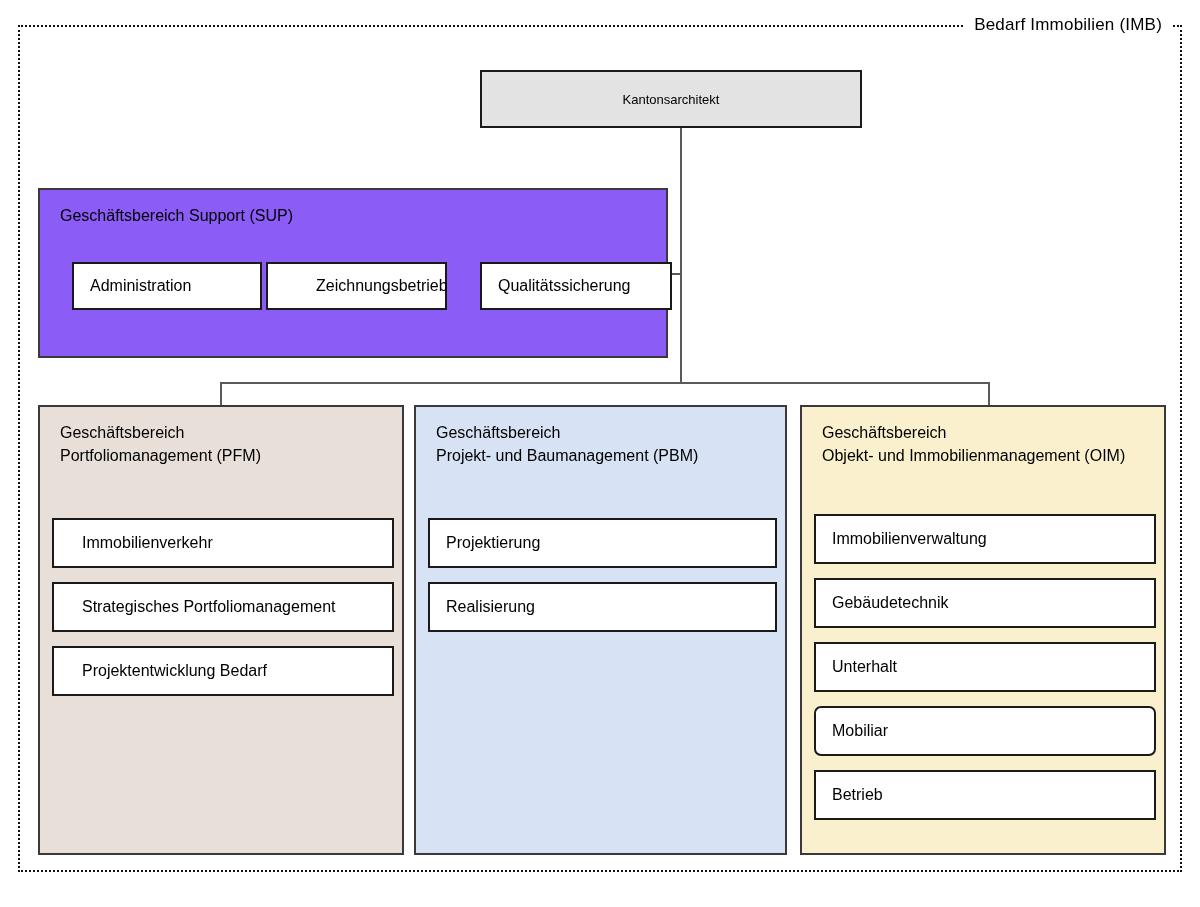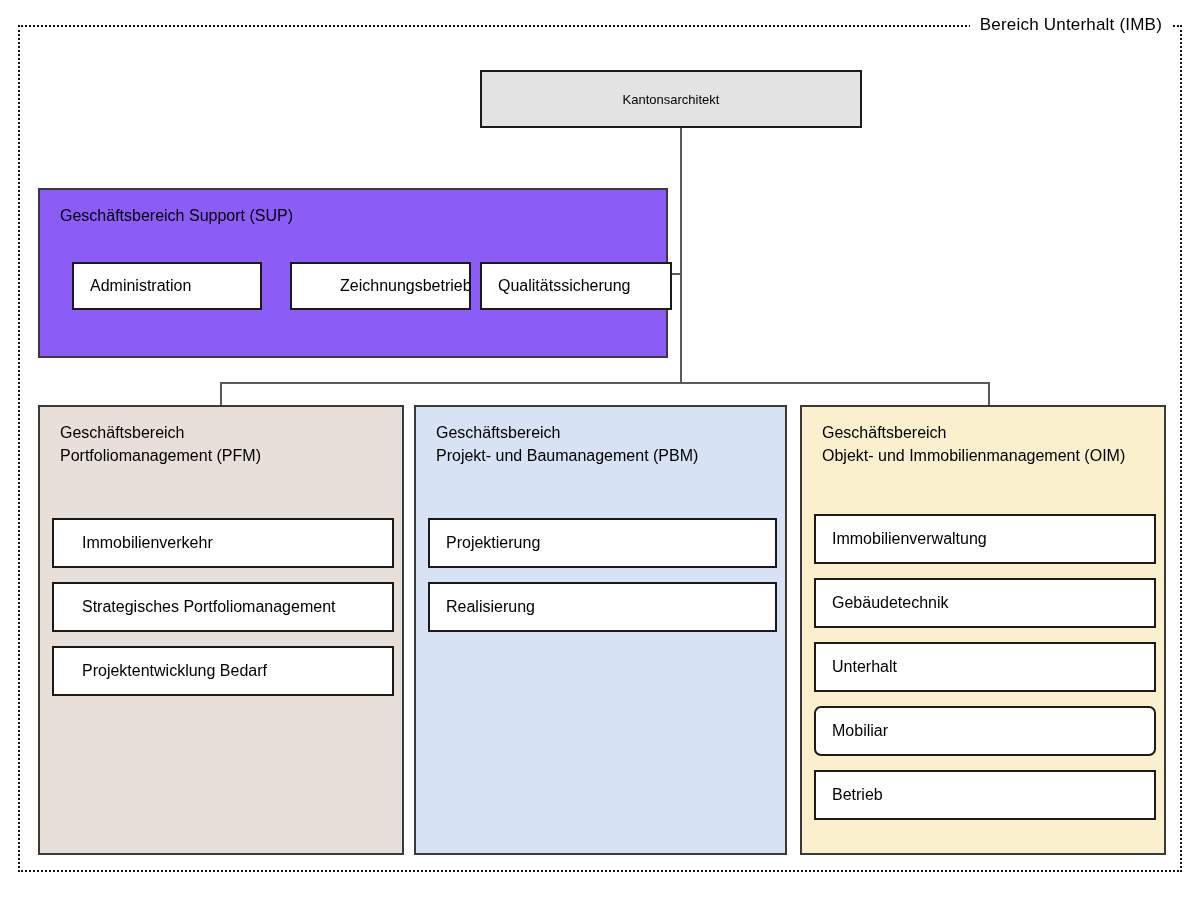--- a/index.html
+++ b/index.html
@@ -96,40 +96,40 @@
 
   
   .sup {
     left: 38px;
     top: 188px;
     width: 630px;
     height: 170px;
   }
   .sup .leaf { top: 72px; height: 48px; margin-left: 20px; }
   .sup-leaf-0 { left: 12px;  width: 190px; }
-  .sup-leaf-1 { left: 230px; width: 181px; padding-left: 48px; }
+  .sup-leaf-1 { left: 206px; width: 181px; padding-left: 48px; }
   .sup-leaf-2 { left: 420px; width: 192px; }
 
   
   .col { top: 405px; height: 450px; }
   .col-pfm { left: 38px;  width: 366px; background: #e8e0d8; }
   .col-pbm { left: 414px; width: 373px; background: #d7e3f4; }
   .col-oim { left: 800px; width: 366px; background: #faf0cd; }
   .col .leaf { left: 12px; height: 50px; }
   .col-pfm .leaf { width: 342px; padding-left: 28px; }
   .col-pbm .leaf { width: 349px; }
   .col-oim .leaf { width: 342px; }
 </style>
 </head>
 <body>
 
 <div id="canvas">
 
   <div class="outer-frame"></div>
-  <div class="frame-title">Bereich Unterhalt  (IMB)</div>
+  <div class="frame-title">Bedarf Immobilien  (IMB)</div>
 
   <div class="line vline" style="left:680px; top:128px; height:256px;"></div>
   <div class="line hline" style="left:668px; top:273px; width:14px;"></div>
   <div class="line hline" style="left:220px; top:382px; width:770px;"></div>
   <div class="line vline" style="left:220px; top:382px; height:24px;"></div>
   <div class="line vline" style="left:988px; top:382px; height:24px;"></div>
 
   <div class="top-box">
     <span>Kantonsarchitekt</span>
   </div>

